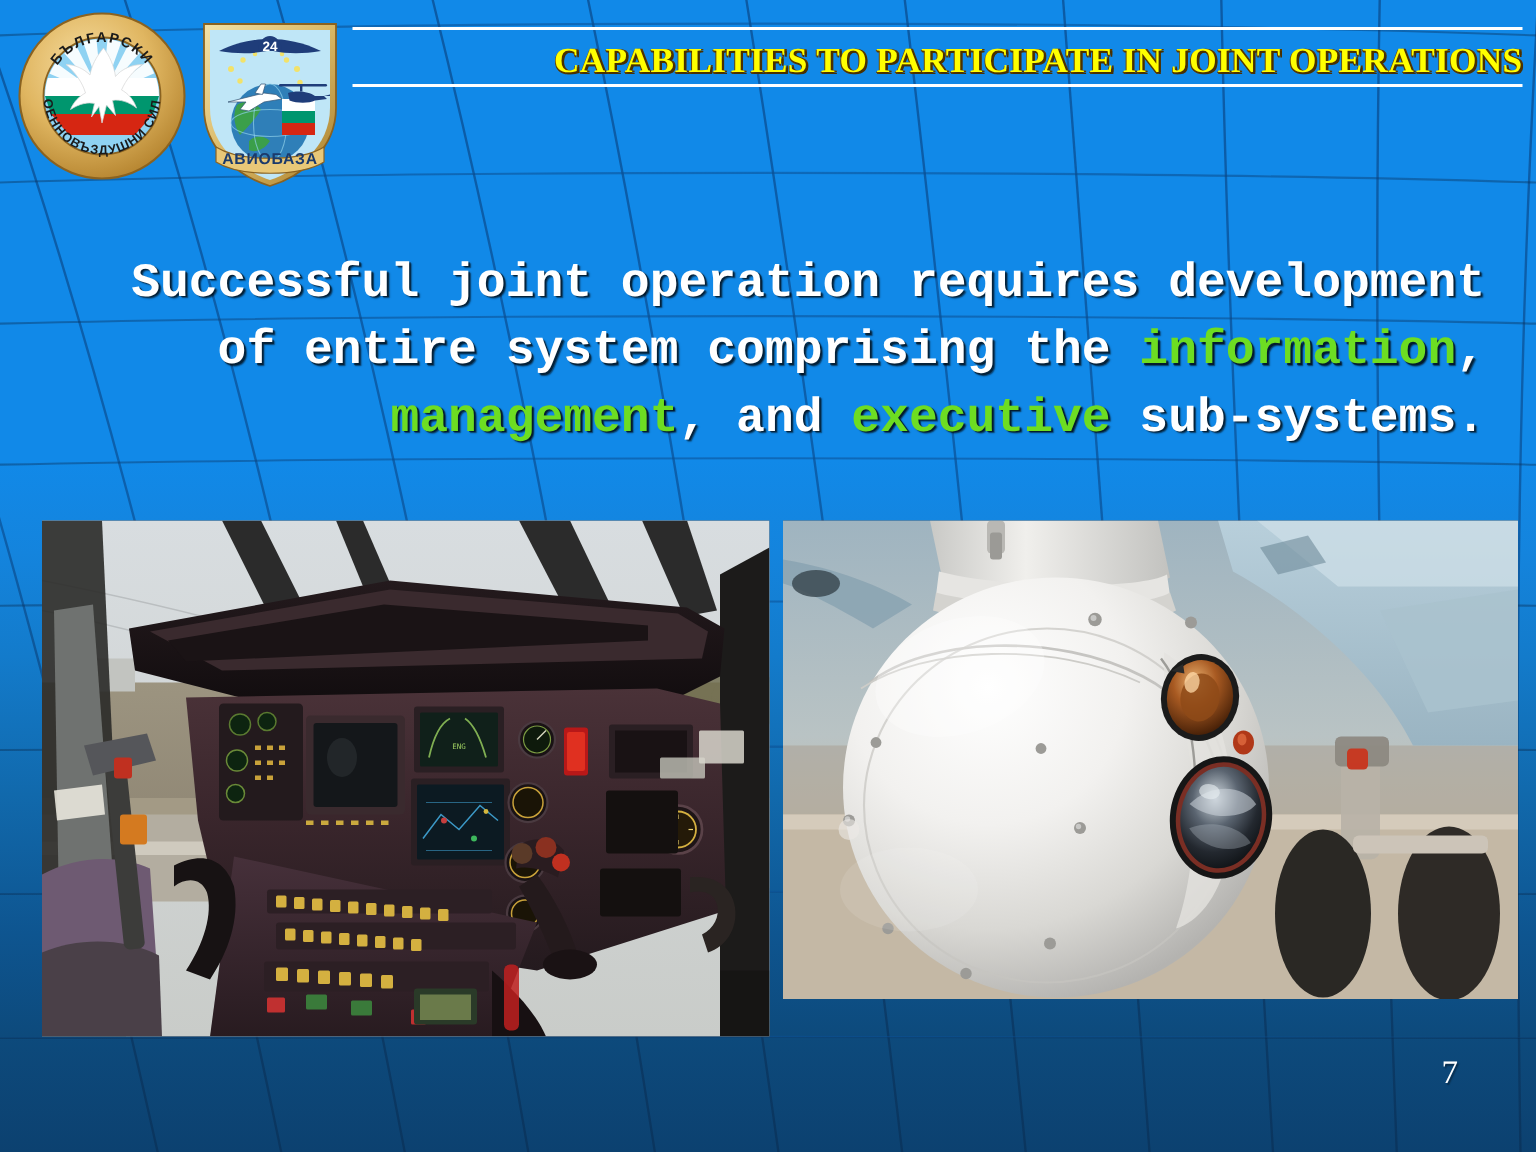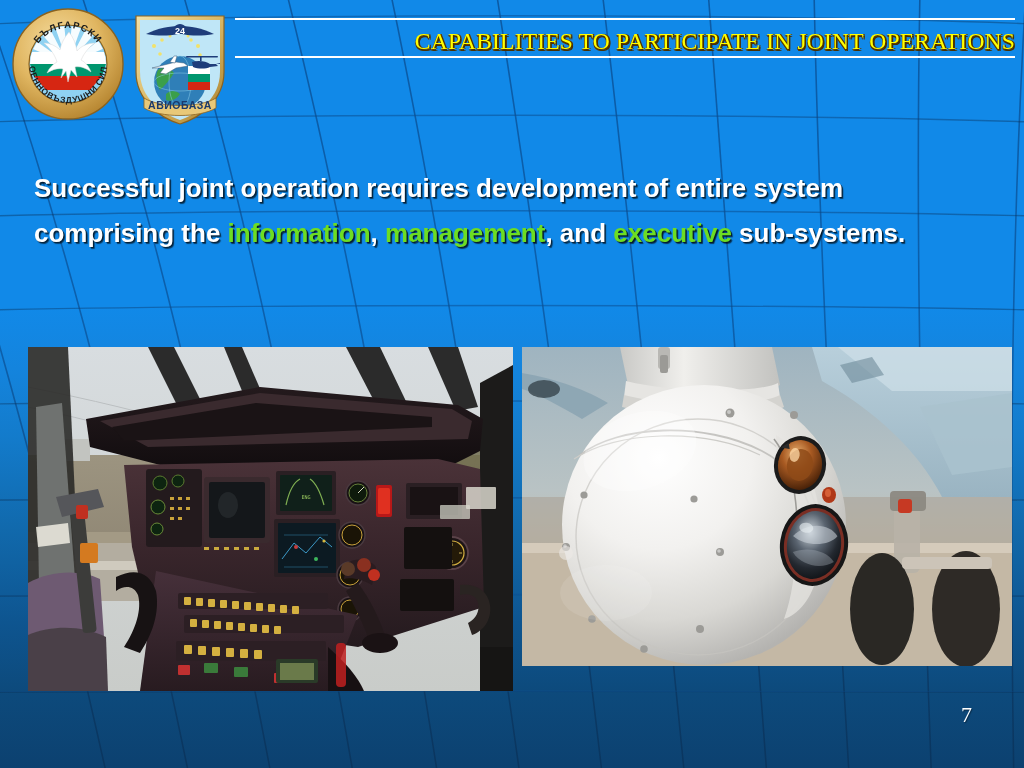--- a/index.html
+++ b/index.html
@@ -63,44 +63,44 @@
     height: 2px;
     background: #ffffff;
     width: 100%;
   }
 
   #rule-top { margin-bottom: 8px; }
   #rule-mid { margin-top: 2px; margin-bottom: 2px; }
 
   .title-line {
     font-family: "Liberation Serif", serif;
-    font-weight: normal;
+    font-weight: bold;
     font-size: 23.5px;
     letter-spacing: 0.2px;
     color: #ffff00;
     text-align: right;
     line-height: 26px;
     white-space: nowrap;
     text-shadow:
        1.6px 1.6px 0 #4a3000,
        1.6px 0 0 #5a3a00,
        0 1.6px 0 #5a3a00,
       -0.6px 0.6px 0 #6b4500;
   }
 
   
   #body-text {
     position: absolute;
     left: 34px;
     top: 166px;
     width: 956px;
-    text-align: left;
-    font-family: Liberation Sans, sans-serif;
+    text-align: right;
+    font-family: Liberation Mono, monospace;
     font-weight: bold;
-    font-size: 26px;
+    font-size: 32px;
     line-height: 45px;
     color: #ffffff;
     z-index: 5;
     text-shadow:
        1.8px 1.8px 1px rgba(0,0,0,0.55),
        1.2px 1.2px 0 rgba(0,0,0,0.45);
   }
 
   #body-text .hl {
     color: #6ddd22;

